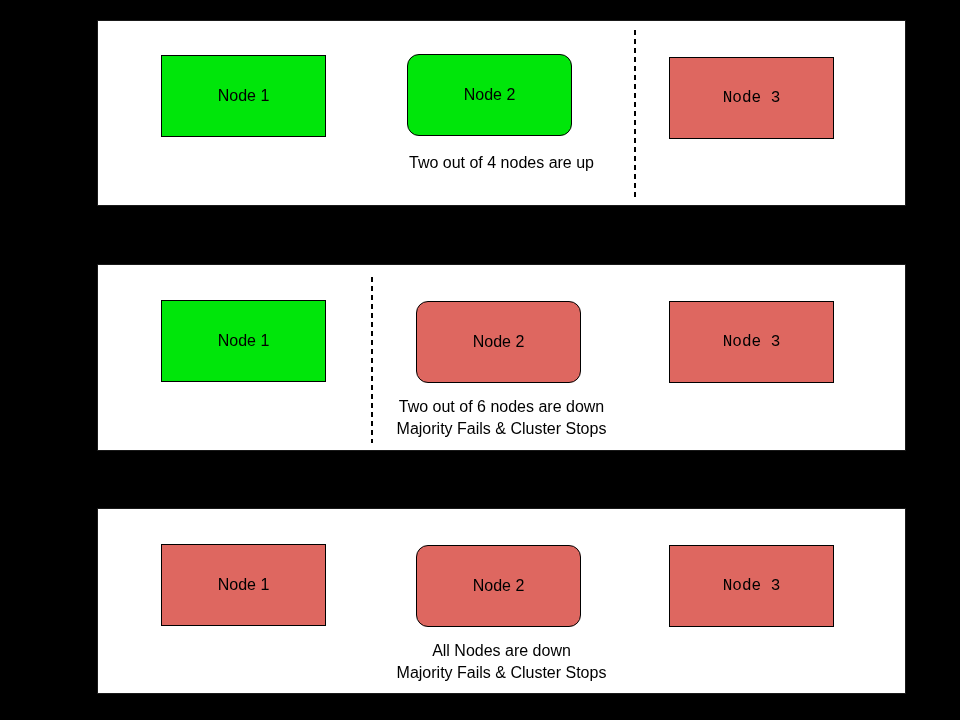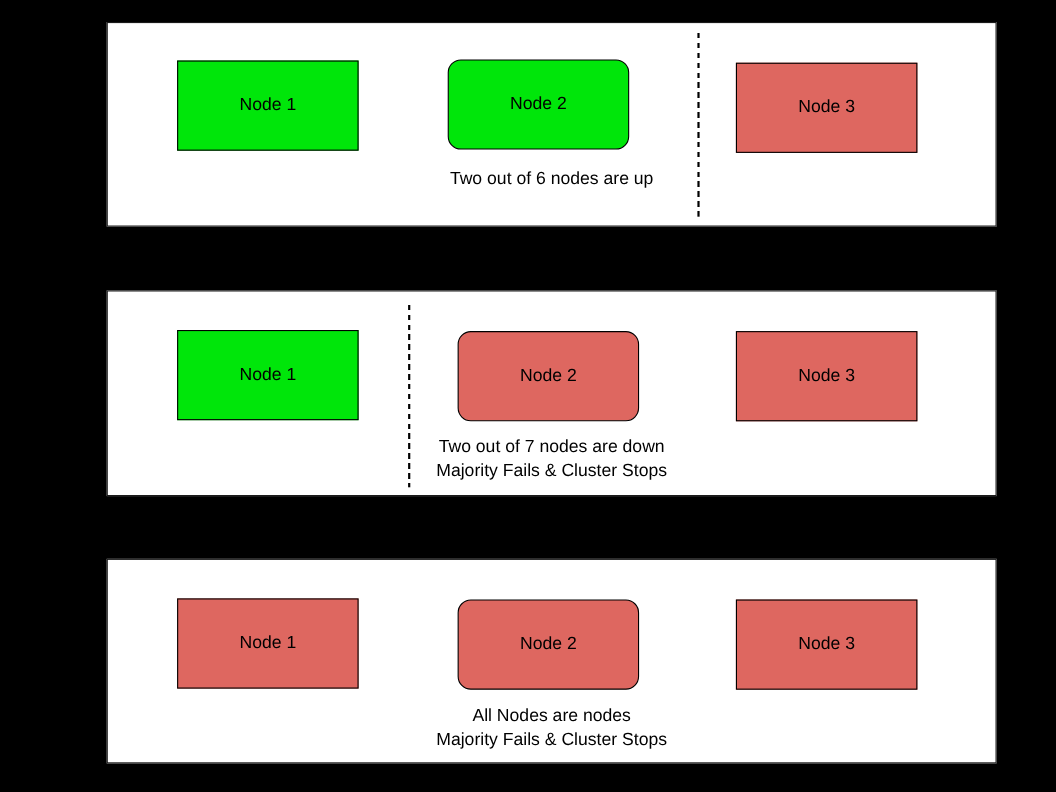--- a/index.html
+++ b/index.html
@@ -39,21 +39,21 @@
     align-items: center;
     justify-content: center;
     font-size: 16px;
     line-height: 1;
   }
   .node.up   { background: #00e60a; }
   .node.down { background: #de6760; }
 
   .node.n1 { left: 63px;  top: 35px; }
   .node.n2 { left: 318px; top: 36px; border-radius: 12px; }
-  .node.n3 { left: 571px; top: 36px; }
+  .node.n3 { left: 571px; top: 36px; font-family: Liberation Mono, monospace; }
   .panel.p1 .node.n1 { top: 34px; }
   .panel.p1 .node.n2 { left: 309px; top: 33px; }
 
   .divider {
     position: absolute;
     width: 2px;
     background: repeating-linear-gradient(
       to bottom,
       #000000 0px, #000000 5px,
       transparent 5px, transparent 9px
@@ -82,44 +82,44 @@
     <div class="node up n1">
       <span>Node 1</span>
     </div>
     <div class="node up n2">
       <span>Node 2</span>
     </div>
     <div class="node down n3">
       <span>Node 3</span>
     </div>
     <div class="divider"></div>
-    <div class="caption"><span>Two out of 6 nodes are up</span><br></div>
+    <div class="caption"><span>Two out of 4 nodes are up</span><br></div>
   </div>
 
   <div class="panel p2">
     <div class="node up n1">
       <span>Node 1</span>
     </div>
     <div class="node down n2">
       <span>Node 2</span>
     </div>
     <div class="node down n3">
       <span>Node 3</span>
     </div>
     <div class="divider"></div>
-    <div class="caption"><span>Two out of 7 nodes are down</span><br><span>Majority Fails &amp; Cluster Stops</span></div>
+    <div class="caption"><span>Two out of 6 nodes are down</span><br><span>Majority Fails &amp; Cluster Stops</span></div>
   </div>
 
   <div class="panel p3">
     <div class="node down n1">
       <span>Node 1</span>
     </div>
     <div class="node down n2">
       <span>Node 2</span>
     </div>
     <div class="node down n3">
       <span>Node 3</span>
     </div>
 
-    <div class="caption"><span>All Nodes are nodes</span><br><span>Majority Fails &amp; Cluster Stops</span></div>
+    <div class="caption"><span>All Nodes are down</span><br><span>Majority Fails &amp; Cluster Stops</span></div>
   </div>
 
 </div>
 
 </body></html>

